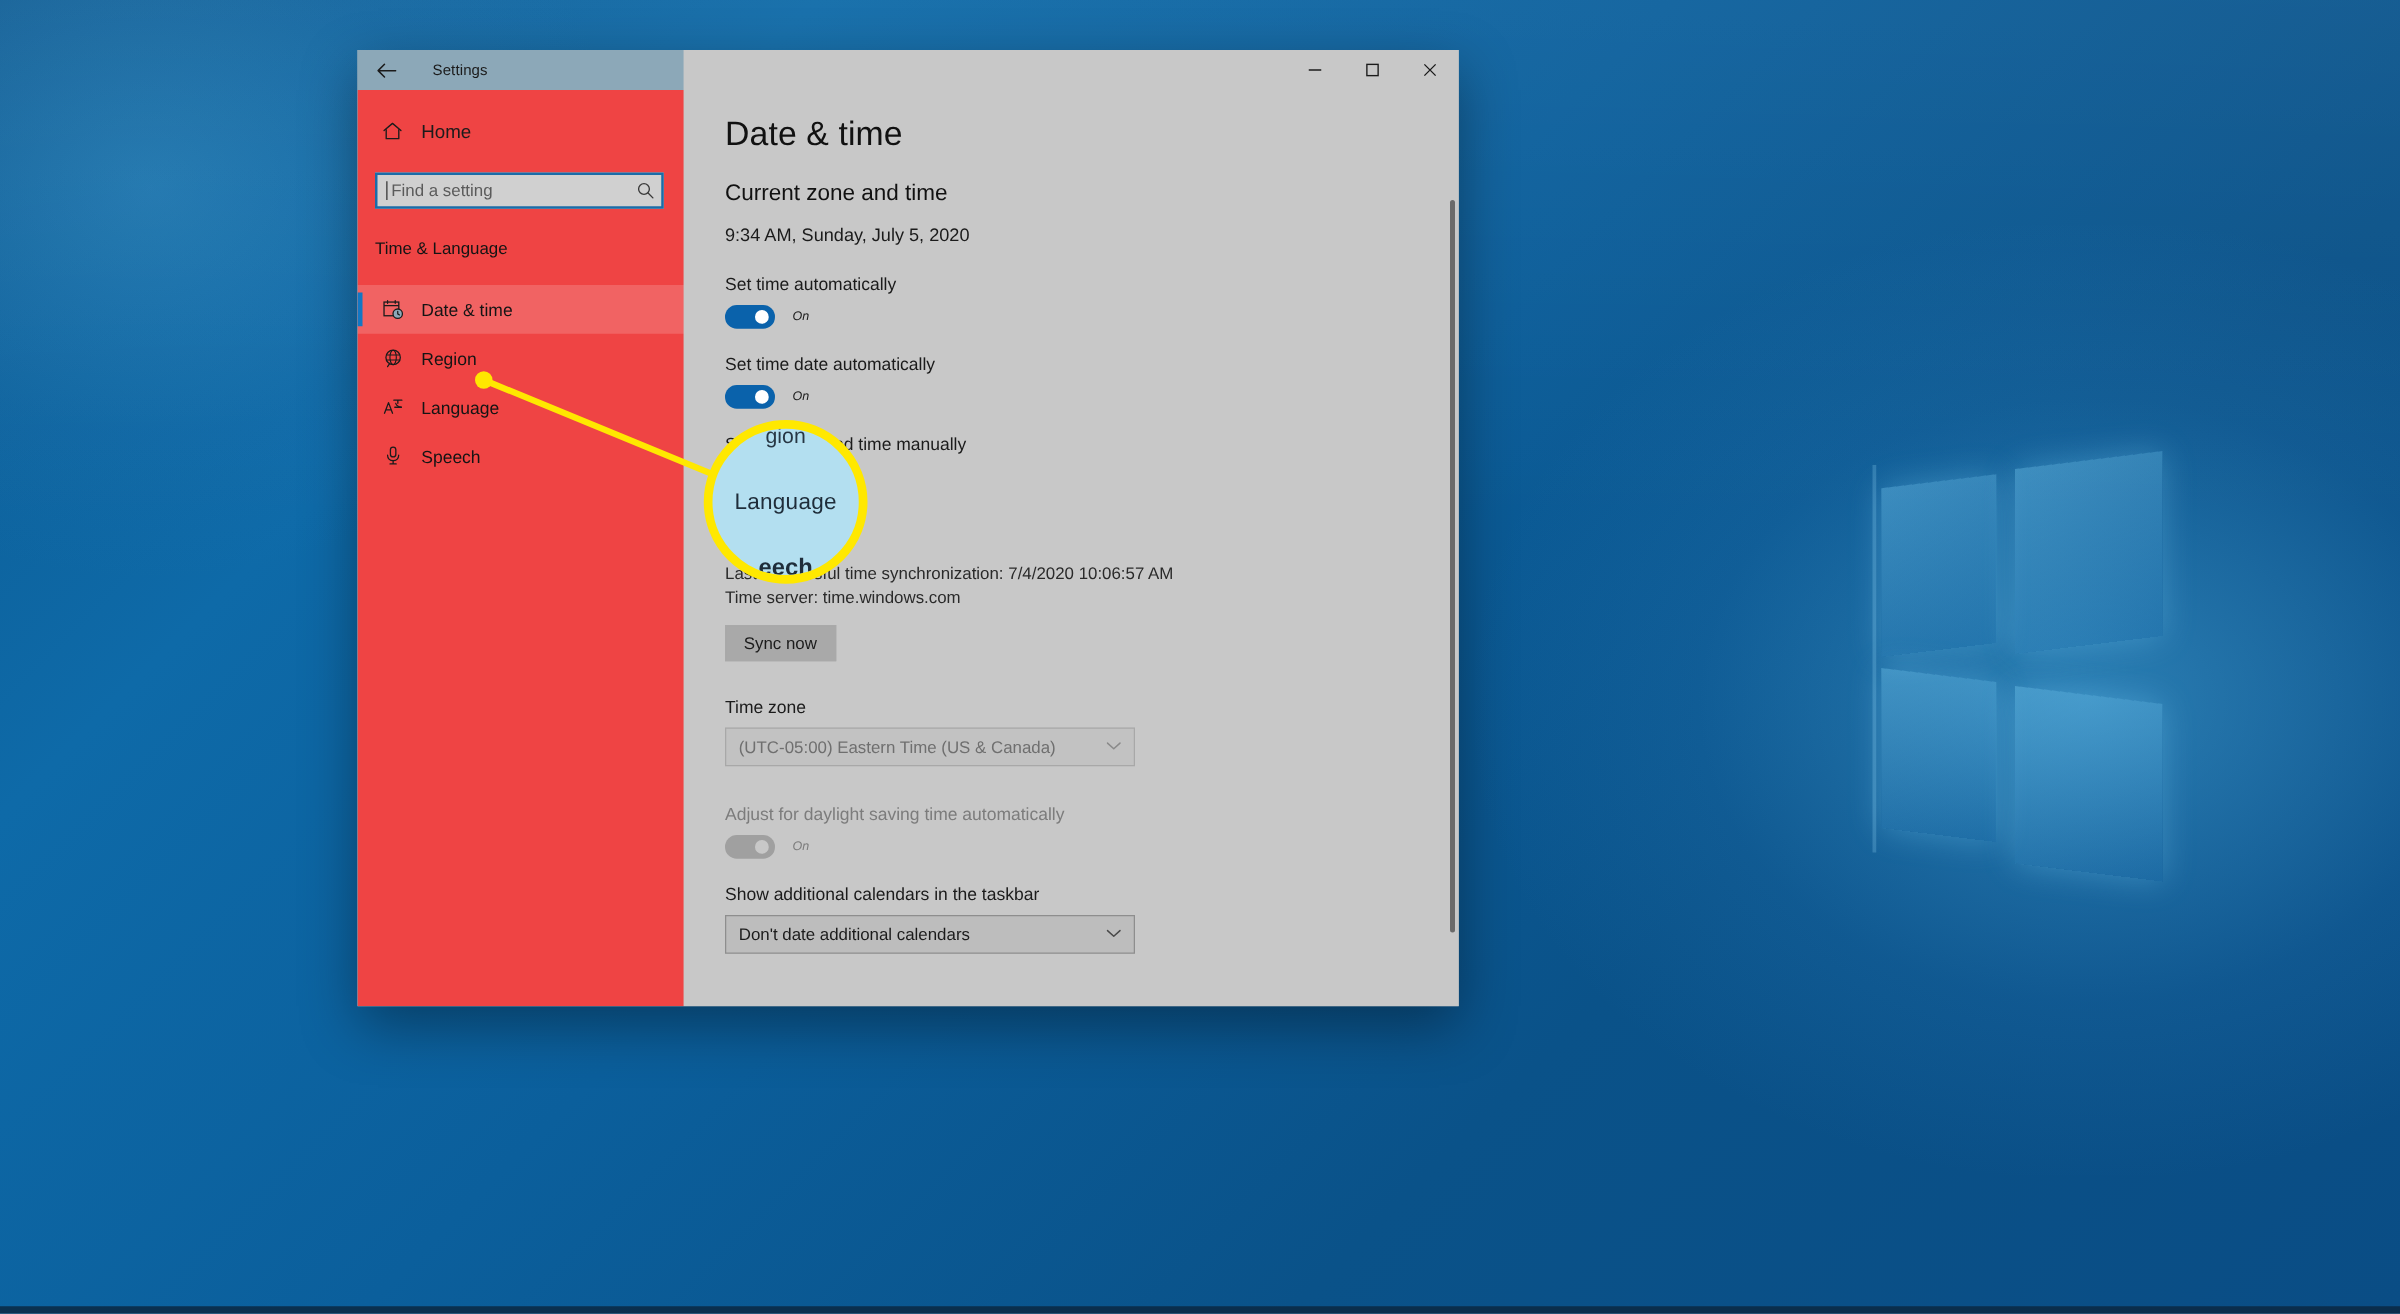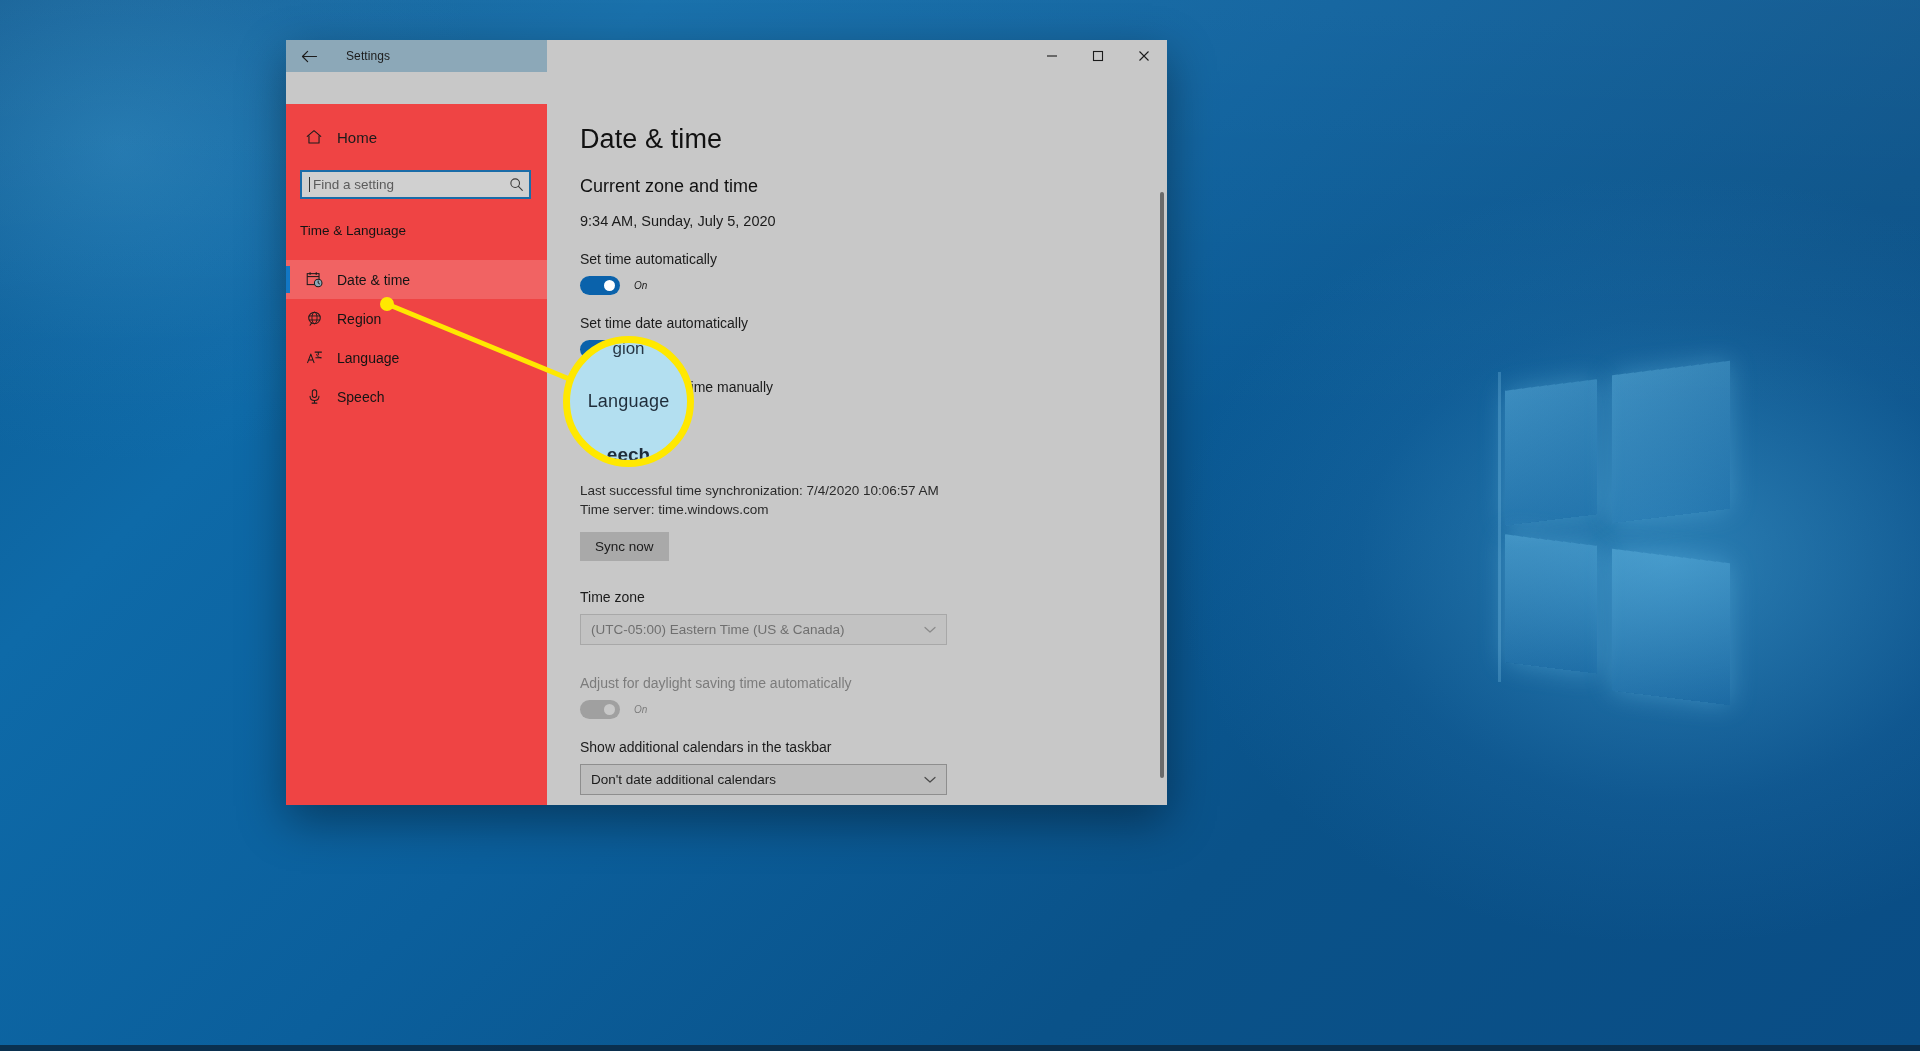--- a/index.html
+++ b/index.html
@@ -38,21 +38,20 @@
   
   #settings-window {
     position: absolute;
     left: 286px; top: 40px;
     width: 881px; height: 765px;
     background: #c8c8c8;
     box-shadow: 0 16px 44px rgba(0,0,0,0.38);
     display: flex;
     flex-direction: column;
     overflow: hidden;
-    gap: 32px;
   }
   #titlebar {
     height: 32px;
     display: flex;
     align-items: stretch;
     background: transparent;
     position: relative;
     flex: 0 0 32px;
     z-index: 5;
   }
@@ -205,21 +204,21 @@
     border: 1px solid #a9a9a9;
     padding: 6px 14px;
     font-family: "Liberation Sans", sans-serif;
     font-size: 13.5px;
     color: #1b1b1b;
     cursor: pointer;
   }
 
   .sub-head { font-size: 14px; color: #1b1b1b; margin: 28px 0 9px 0; }
   .combo {
-    width: 367px; height: 31px;
+    width: 328px; height: 31px;
     background: #bdbdbd;
     border: 1px solid #8e8e8e;
     display: flex; align-items: center; justify-content: space-between;
     padding: 0 10px;
     font-size: 13.5px;
     color: #1b1b1b;
     cursor: pointer;
   }
   .combo.dim { color: #6f6f6f; border-color: #a8a8a8; background: #c2c2c2; }
   .combo .chev { color: #4a4a4a; font-size: 11px; }

